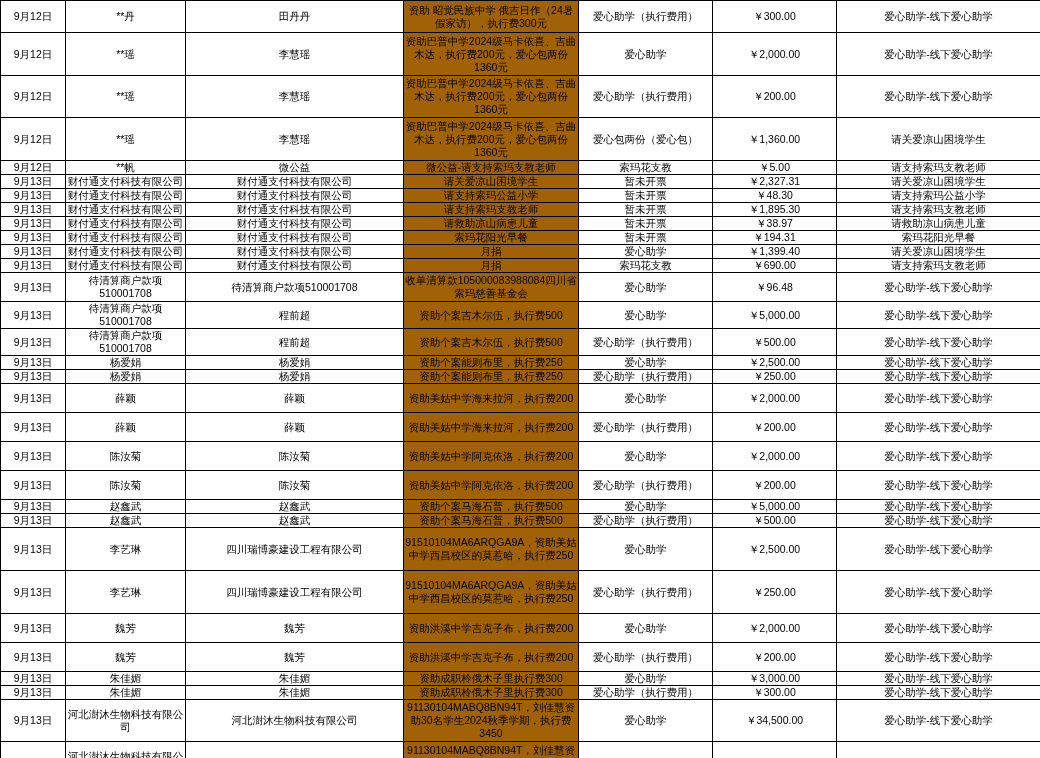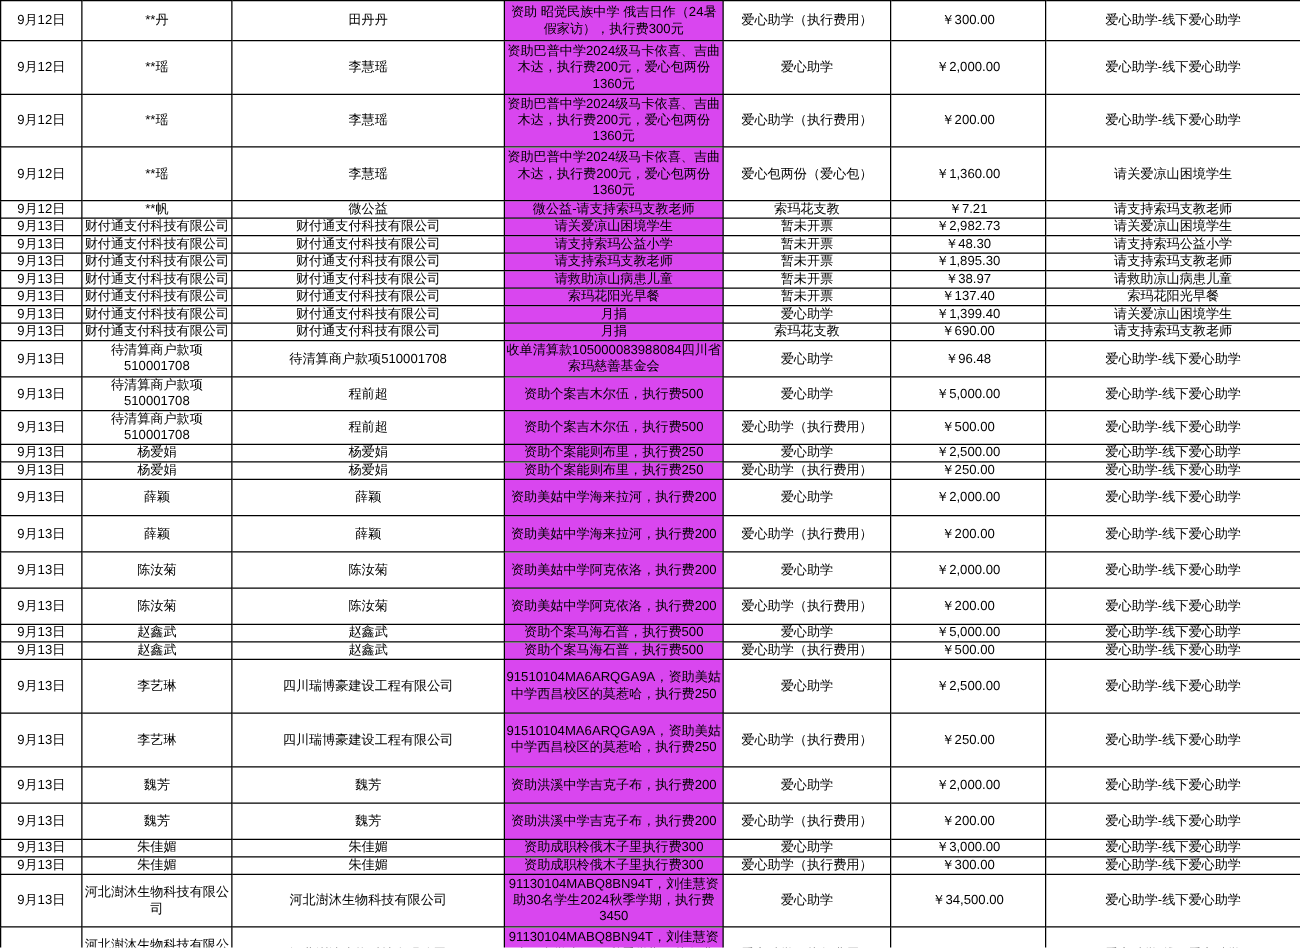--- a/index.html
+++ b/index.html
@@ -17,21 +17,21 @@
     font-size: 10.5px;
     line-height: 13px;
     color: #000000;
     text-align: center;
     vertical-align: middle;
     padding: 0 1px;
     overflow: hidden;
     box-sizing: border-box;
   }
   td.c-date, td.c-category, td.c-amount, td.c-project { white-space: nowrap; }
-  td.c-description { background: #d946ef; }
+  td.c-description { background: #a16207; }
   td.green-top { border-top: 2px solid #1E7C1E; }
 </style>
 </head>
 <body>
 
 <div>
   <table class="sheet">
     <colgroup>
       <col style="width:65px">
       <col style="width:120px">
@@ -77,30 +77,30 @@
           <td class="c-category">爱心包两份（爱心包）</td>
           <td class="c-amount">￥1,360.00</td>
           <td class="c-project">请关爱凉山困境学生</td>
         </tr>
         <tr style="height: 14px;">
           <td class="c-date">9月12日</td>
           <td class="c-donor">**帆</td>
           <td class="c-payer">微公益</td>
           <td class="c-description">微公益-请支持索玛支教老师</td>
           <td class="c-category">索玛花支教</td>
-          <td class="c-amount">￥7.21</td>
+          <td class="c-amount">￥5.00</td>
           <td class="c-project">请支持索玛支教老师</td>
         </tr>
         <tr style="height: 14px;">
           <td class="c-date">9月13日</td>
           <td class="c-donor">财付通支付科技有限公司</td>
           <td class="c-payer">财付通支付科技有限公司</td>
           <td class="c-description">请关爱凉山困境学生</td>
           <td class="c-category">暂未开票</td>
-          <td class="c-amount">￥2,982.73</td>
+          <td class="c-amount">￥2,327.31</td>
           <td class="c-project">请关爱凉山困境学生</td>
         </tr>
         <tr style="height: 14px;">
           <td class="c-date">9月13日</td>
           <td class="c-donor">财付通支付科技有限公司</td>
           <td class="c-payer">财付通支付科技有限公司</td>
           <td class="c-description">请支持索玛公益小学</td>
           <td class="c-category">暂未开票</td>
           <td class="c-amount">￥48.30</td>
           <td class="c-project">请支持索玛公益小学</td>
@@ -122,21 +122,21 @@
           <td class="c-category">暂未开票</td>
           <td class="c-amount">￥38.97</td>
           <td class="c-project">请救助凉山病患儿童</td>
         </tr>
         <tr style="height: 14px;">
           <td class="c-date">9月13日</td>
           <td class="c-donor">财付通支付科技有限公司</td>
           <td class="c-payer">财付通支付科技有限公司</td>
           <td class="c-description">索玛花阳光早餐</td>
           <td class="c-category">暂未开票</td>
-          <td class="c-amount">￥137.40</td>
+          <td class="c-amount">￥194.31</td>
           <td class="c-project">索玛花阳光早餐</td>
         </tr>
         <tr style="height: 14px;">
           <td class="c-date">9月13日</td>
           <td class="c-donor">财付通支付科技有限公司</td>
           <td class="c-payer">财付通支付科技有限公司</td>
           <td class="c-description">月捐</td>
           <td class="c-category">爱心助学</td>
           <td class="c-amount">￥1,399.40</td>
           <td class="c-project">请关爱凉山困境学生</td>

